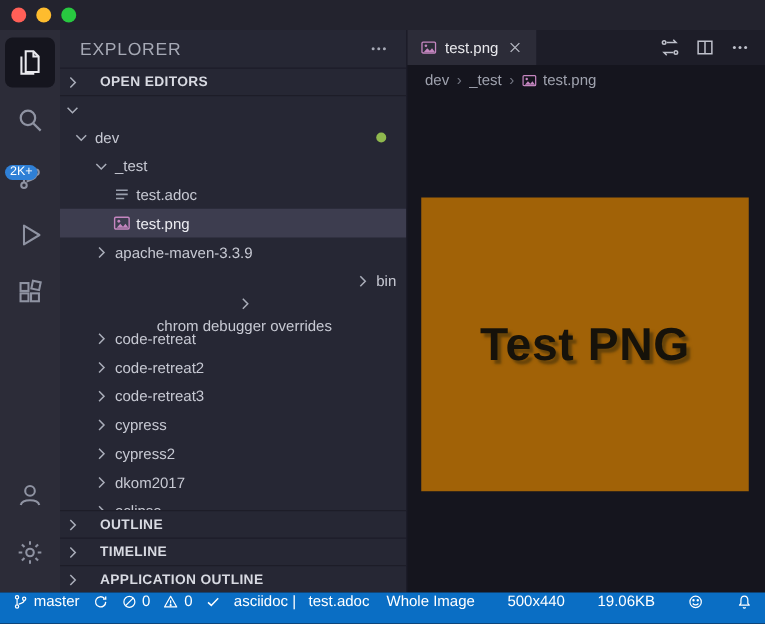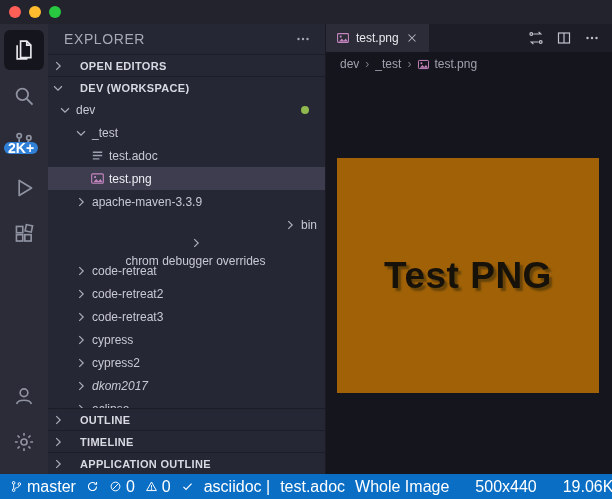--- a/index.html
+++ b/index.html
@@ -14,21 +14,21 @@
 
   .main{flex:1;display:flex;min-height:0;}
 
   
   .activity-bar{width:48px;background:#2c2c38;display:flex;flex-direction:column;
     align-items:center;padding-top:6px;flex:0 0 auto;}
   .ab-item{width:40px;height:40px;display:flex;align-items:center;justify-content:center;
     color:#8f93a2;position:relative;margin-bottom:6px;cursor:pointer;}
   .ab-item.active{background:#15151e;border-radius:6px;color:#e9e9ee;}
   .ab-item .icon{width:22px;height:22px;}
-  .badge{position:absolute;bottom:8px;left:0;color:#fff;font-size:14px;font-weight:bold;
+  .badge{position:absolute;bottom:18px;left:0;color:#fff;font-size:10px;font-weight:normal;
     padding:1px 4px;border-radius:8px;line-height:10px;}
   .ab-bottom{margin-top:auto;padding-bottom:6px;display:flex;flex-direction:column;align-items:center;}
 
   
   .sidebar{width:278px;background:#262734;display:flex;flex-direction:column;
     color:#c7c9d3;font-size:12px;border-right:1px solid #1a1a24;flex:0 0 auto;min-height:0;}
   .sidebar-header{height:30px;display:flex;align-items:center;justify-content:space-between;
     padding:0 14px 0 16px;color:#a7aab6;font-size:14px;letter-spacing:.6px;flex:0 0 auto;}
   .sidebar-header .icon{width:16px;height:16px;color:#a7aab6;cursor:pointer;}
   .section-row{height:22px;display:flex;align-items:center;font-weight:bold;font-size:11px;
@@ -60,21 +60,21 @@
   .bc-item{display:flex;align-items:center;gap:4px;cursor:pointer;}
   .bc-ico{width:13px;height:13px;}
   .bc-sep{color:#737682;}
   .content{flex:1;position:relative;min-height:0;}
   .preview{position:absolute;left:11px;top:82px;width:262px;height:235px;
     display:flex;align-items:center;justify-content:center;}
   .preview-text{font-size:37px;font-weight:bold;letter-spacing:.5px;
     text-shadow:3px 3px 2px rgba(70,50,10,.65);}
 
   
-  .statusbar{height:25px;display:flex;align-items:center;color:#fff;font-size:16px;
+  .statusbar{height:25px;display:flex;align-items:flex-start;color:#fff;font-size:12px;
     padding:0 10px;gap:10px;flex:0 0 auto;}
   .sb-item{display:flex;align-items:center;gap:4px;cursor:pointer;white-space:nowrap;}
   .sb-right{margin-left:auto;display:flex;gap:26px;align-items:center;}
   .sb-ico{width:13px;height:13px;display:inline-flex;}
 
   .icon{display:inline-flex;align-items:center;justify-content:center;}
   .icon svg{width:100%;height:100%;display:block;}
 </style>
 </head>
 <body>
@@ -176,21 +176,20 @@
             </svg>
           </span>
         <span class="section-label">OPEN EDITORS</span>
       </div>
       <div class="section-row">
         <span class="icon chev">
             <svg viewBox="0 0 16 16" fill="none" stroke="currentColor" stroke-width="1.4">
               <path d="M3.5 6L8 10.5 12.5 6"></path>
             </svg>
           </span>
-        <span class="section-label">DEV (WORKSPACE)</span>
       </div>
       <div class="tree">
           <div class="tree-row" style="padding-left: 10px;">
             <span class="icon chev">
               <svg viewBox="0 0 16 16" fill="none" stroke="currentColor" stroke-width="1.4">
                 <path d="M3.5 6L8 10.5 12.5 6"></path>
               </svg>
             </span>
             <span class="label">dev</span>
             <span class="green-dot" style="background: rgb(143, 184, 78);"></span>
@@ -278,21 +277,21 @@
             <span class="label">cypress</span>
           </div>
           <div class="tree-row" style="padding-left: 26px;">
             <span class="icon chev">
               <svg viewBox="0 0 16 16" fill="none" stroke="currentColor" stroke-width="1.4">
                 <path d="M6 3.5L10.5 8 6 12.5"></path>
               </svg>
             </span>
             <span class="label">cypress2</span>
           </div>
-          <div class="tree-row" style="padding-left: 26px; font-style: italic;">
+          <div class="tree-row" style="padding-left: 26px;">
             <span class="icon chev">
               <svg viewBox="0 0 16 16" fill="none" stroke="currentColor" stroke-width="1.4">
                 <path d="M6 3.5L10.5 8 6 12.5"></path>
               </svg>
             </span>
             <span class="label">dkom2017</span>
           </div>
           <div class="tree-row" style="padding-left: 26px;">
             <span class="icon chev">
               <svg viewBox="0 0 16 16" fill="none" stroke="currentColor" stroke-width="1.4">

